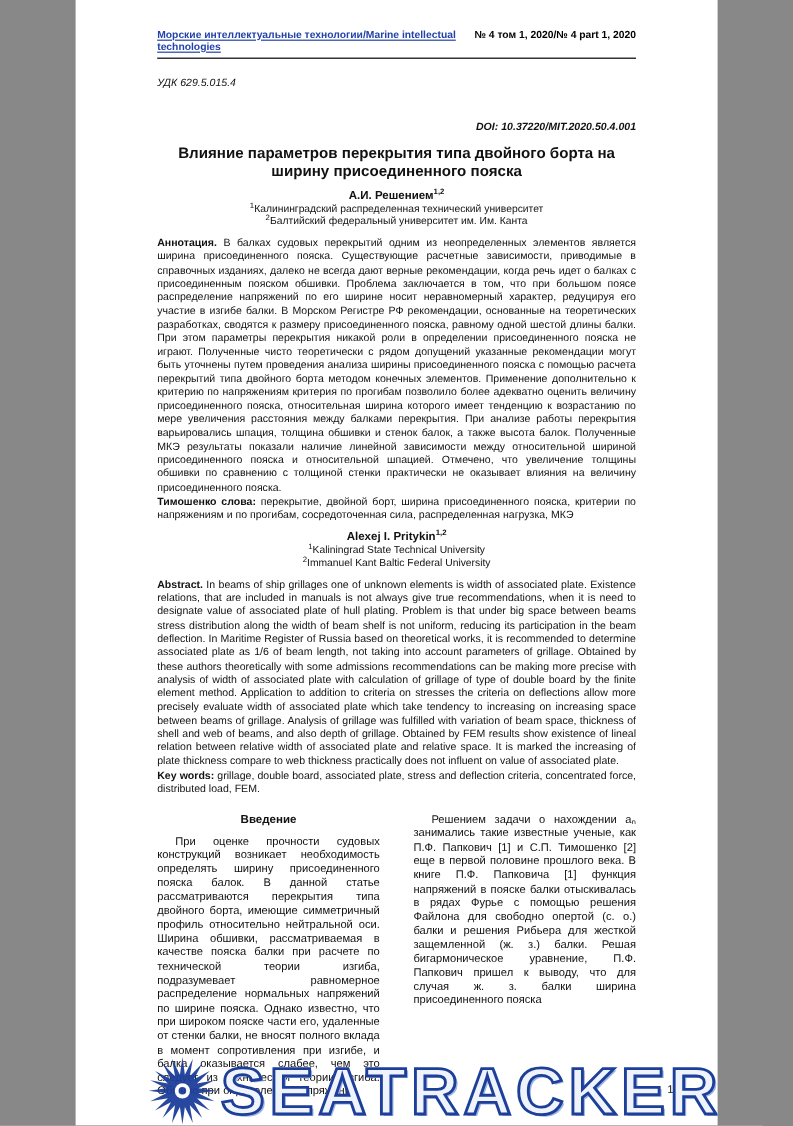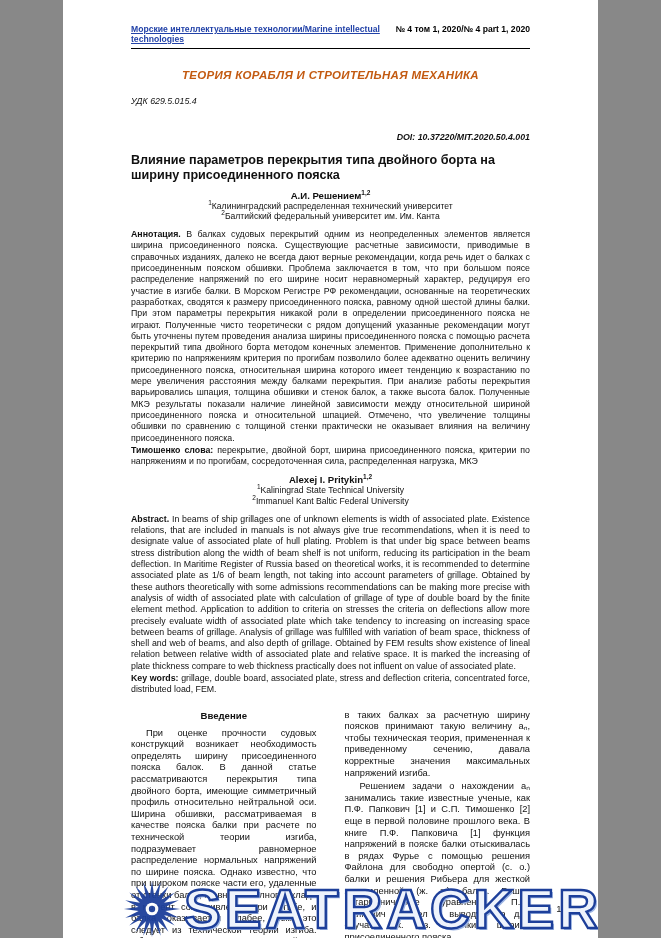--- a/index.html
+++ b/index.html
@@ -38,20 +38,21 @@
     margin-top: 15px;
     display: flex;
     justify-content: space-between;
     font-size: 8.8px;
   }
   .udk { font-style: italic; }
   .doi { font-style: italic; font-weight: bold; margin-top: 36px; }
   .title-ru, .title-en {
     margin: 11px auto 0 auto;
     max-width: 480px;
+    text-align: center;
     font-size: 12.6px;
     font-weight: bold;
     line-height: 1.18;
   }
   .author-line {
     margin-top: 7px;
     text-align: center;
     font-size: 9.6px;
     font-weight: bold;
   }
@@ -121,21 +122,20 @@
 <body>
 
 <div class="page">
 
   <header class="journal-header">
     <span class="journal-name">Морские интеллектуальные технологии/Marine intellectual technologies</span>
     <span class="journal-issue">№ 4 том 1, 2020/№ 4 part 1, 2020</span>
   </header>
   <div class="header-rule"></div>
 
-  <div class="section-title">ТЕОРИЯ КОРАБЛЯ И СТРОИТЕЛЬНАЯ МЕХАНИКА</div>
 
   <div class="udk-row">
     <span class="udk">УДК 629.5.015.4</span>
     <span class="doi">DOI: 10.37220/MIT.2020.50.4.001</span>
   </div>
 
   <h1 class="title-ru">Влияние параметров перекрытия типа двойного борта на ширину присоединенного пояска</h1>
 
   <div class="author-line"><span>А.И. Решением</span><sup>1,2</sup></div>
   <div class="affil"><sup>1</sup><span>Калининградский распределенная технический университет</span></div>
@@ -151,21 +151,20 @@
 
   <p class="abstract"><b class="lbl">Abstract.</b> <span>In beams of ship grillages one of unknown elements is width of associated plate. Existence relations, that are included in manuals is not always give true recommendations, when it is need to designate value of associated plate of hull plating. Problem is that under big space between beams stress distribution along the width of beam shelf is not uniform, reducing its participation in the beam deflection. In Maritime Register of Russia based on theoretical works, it is recommended to determine associated plate as 1/6 of beam length, not taking into account parameters of grillage. Obtained by these authors theoretically with some admissions recommendations can be making more precise with analysis of width of associated plate with calculation of grillage of type of double board by the finite element method. Application to addition to criteria on stresses the criteria on deflections allow more precisely evaluate width of associated plate which take tendency to increasing on increasing space between beams of grillage. Analysis of grillage was fulfilled with variation of beam space, thickness of shell and web of beams, and also depth of grillage. Obtained by FEM results show existence of lineal relation between relative width of associated plate and relative space. It is marked the increasing of plate thickness compare to web thickness practically does not influent on value of associated plate.</span></p>
   <p class="abstract keywords"><b class="lbl">Key words:</b> <span>grillage, double board, associated plate, stress and deflection criteria, concentrated force, distributed load, FEM.</span></p>
 
   <section class="columns">
     <div class="col">
       <h3 class="intro-heading">Введение</h3>
       <p class="body-par indent">При оценке прочности судовых конструкций возникает необходимость определять ширину присоединенного пояска балок. В данной статье рассматриваются перекрытия типа двойного борта, имеющие симметричный профиль относительно нейтральной оси. Ширина обшивки, рассматриваемая в качестве пояска балки при расчете по технической теории изгиба, подразумевает равномерное распределение нормальных напряжений по ширине пояска. Однако известно, что при широком пояске части его, удаленные от стенки балки, не вносят полного вклада в момент сопротивления при изгибе, и балка оказывается слабее, чем это следует из технической теории изгиба. Обычно при определении напряжений</p>
     </div>
     <div class="col">
-      <p class="body-par">в таких балках за расчетную ширину поясков принимают такую величину aₙ, чтобы техническая теория, примененная к приведенному сечению, давала корректные значения максимальных напряжений изгиба.</p>
       <p class="body-par indent">Решением задачи о нахождении aₙ занимались такие известные ученые, как П.Ф. Папкович [1] и С.П. Тимошенко [2] еще в первой половине прошлого века. В книге П.Ф. Папковича [1] функция напряжений в пояске балки отыскивалась в рядах Фурье с помощью решения Файлона для свободно опертой (с. о.) балки и решения Рибьера для жесткой защемленной (ж. з.) балки. Решая бигармоническое уравнение, П.Ф. Папкович пришел к выводу, что для случая ж. з. балки ширина присоединенного пояска</p>
     </div>
   </section>
 
   <div class="page-number">11</div>
 
   <div class="watermark">
     <svg class="wm-star" viewBox="0 0 64 64" width="58" height="58" aria-hidden="true">
       <polygon points="63.0,32.0 46.8,34.3 61.5,41.6 45.4,38.8 57.1,50.2 42.6,42.6 50.2,57.1 38.8,45.4 41.6,61.5 34.3,46.8 32.0,63.0 29.7,46.8 22.4,61.5 25.2,45.4 13.8,57.1 21.4,42.6 6.9,50.2 18.6,38.8 2.5,41.6 17.2,34.3 1.0,32.0 17.2,29.7 2.5,22.4 18.6,25.2 6.9,13.8 21.4,21.4 13.8,6.9 25.2,18.6 22.4,2.5 29.7,17.2 32.0,1.0 34.3,17.2 41.6,2.5 38.8,18.6 50.2,6.9 42.6,21.4 57.1,13.8 45.4,25.2 61.5,22.4 46.8,29.7" fill="#1d3f9a"></polygon>
       <circle cx="32" cy="32" r="7" fill="#ffffff"></circle>

